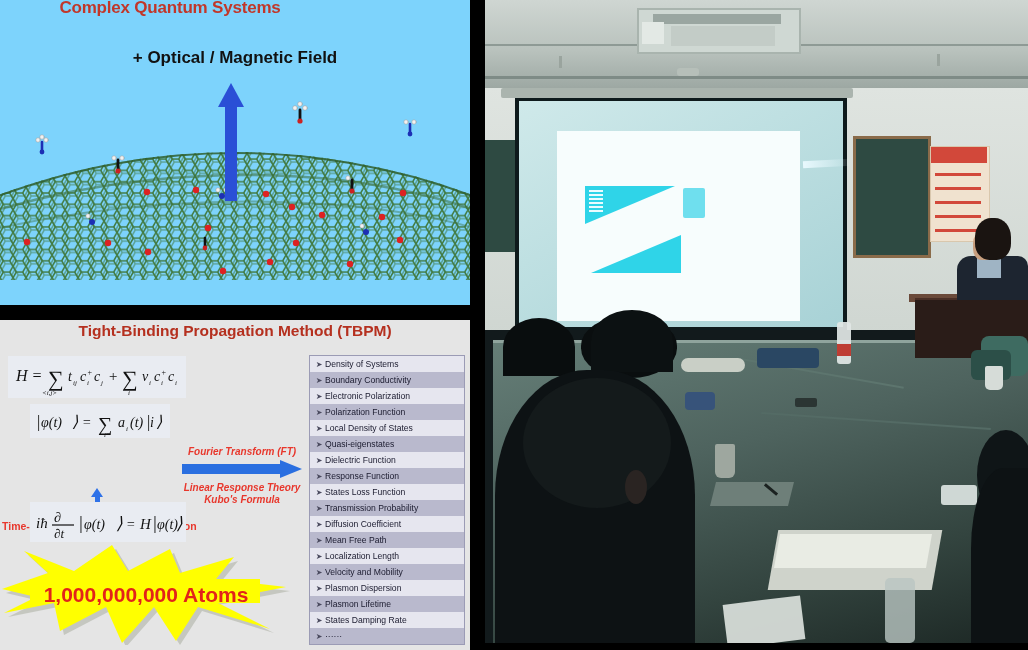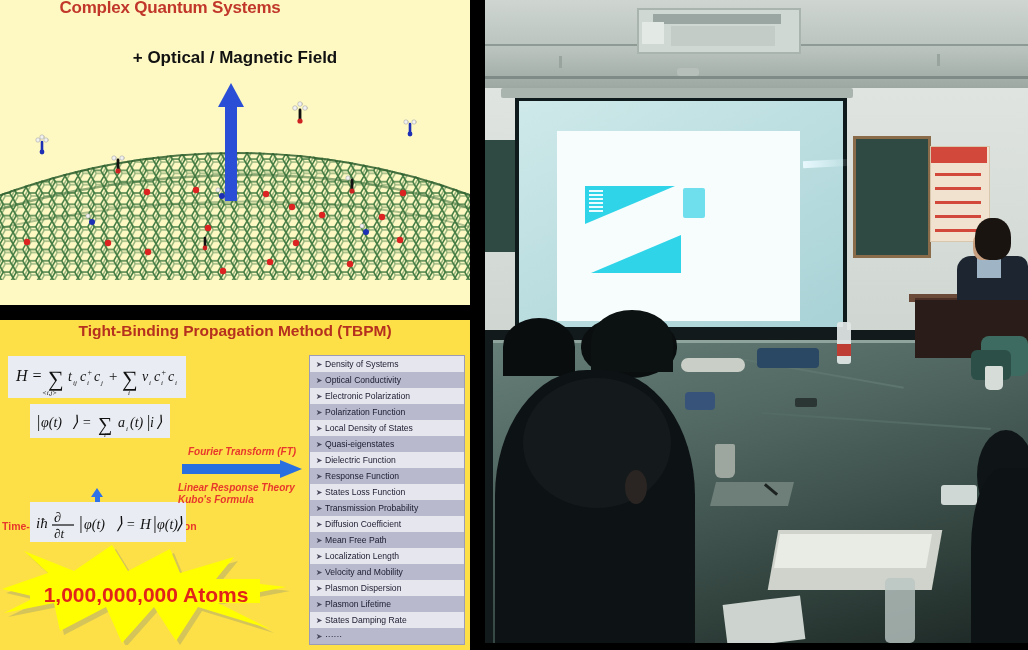--- a/index.html
+++ b/index.html
@@ -1,21 +1,21 @@
 <!DOCTYPE html>
 <html><head>
 <meta charset="utf-8">
 <style>
   html,body{margin:0;padding:0;background:#000;}
   body{width:1028px;height:650px;overflow:hidden;font-family:"Liberation Sans",sans-serif;}
   .stage{position:relative;width:1028px;height:650px;background:#000;}
 
   
-  .panel-top{position:absolute;left:0;top:0;width:470px;height:305px;background:#fef9c3;overflow:hidden;}
-  .panel-bottom{position:absolute;left:0;top:320px;width:470px;height:330px;background:#fde047;overflow:hidden;}
+  .panel-top{position:absolute;left:0;top:0;width:470px;height:305px;background:#7dd3fc;overflow:hidden;}
+  .panel-bottom{position:absolute;left:0;top:320px;width:470px;height:330px;background:#e5e5e5;overflow:hidden;}
 
   .title-cqs{position:absolute;left:0;top:-2px;width:340px;text-align:center;
       color:#c1372a;font-size:17px;font-weight:bold;letter-spacing:-.2px;}
   .sub-field{position:absolute;left:0;top:48px;width:470px;text-align:center;
       color:#111;font-size:17px;font-weight:bold;}
   .sub-grain{position:absolute;left:0;top:283px;width:470px;text-align:center;
       color:#111;font-size:15.5px;font-weight:bold;}
 
   
   .sheet-wrap{position:absolute;left:0;top:80px;width:470px;height:205px;overflow:hidden;}
@@ -46,21 +46,21 @@
 
   .lbl-tdse{position:absolute;left:2px;top:200px;color:#e8372c;font-size:10.5px;font-weight:bold;
       font-family:"Liberation Sans",sans-serif;}
 
   .lbl-ft{position:absolute;left:180px;top:126px;width:124px;text-align:center;
       color:#e8372c;font-size:10px;font-weight:bold;font-style:italic;}
   .arrow-right{position:absolute;left:182px;top:140px;width:120px;height:18px;}
   .arrow-right .s{position:absolute;left:0;top:4px;width:100px;height:10px;background:#2a6fe0;}
   .arrow-right .h{position:absolute;left:98px;top:0;width:0;height:0;
       border-top:9px solid transparent;border-bottom:9px solid transparent;border-left:22px solid #2a6fe0;}
-  .lbl-lrt{position:absolute;left:178px;top:162px;width:128px;text-align:left;
+  .lbl-lrt{position:absolute;left:178px;top:162px;width:128px;text-align:center;
       color:#e8372c;font-size:10px;font-weight:bold;font-style:italic;line-height:12px;}
 
   
   .burst{position:absolute;left:2px;top:225px;width:290px;height:100px;}
   .burst-label{position:absolute;left:30px;top:38px;width:228px;text-align:center;
       color:#e2231a;font-size:21px;font-weight:bold;z-index:3;}
 
   
   .qlist{position:absolute;left:309px;top:355px;width:156px;
       border:1px solid #9b9bb5;background:#fff;box-sizing:border-box;}
@@ -349,21 +349,21 @@
     </div>
   </div>
 
   <div class="qlist">
       <div class="qrow odd">
         <span class="qbul">➤</span>
         <span>Density of Systems</span>
       </div>
       <div class="qrow even">
         <span class="qbul">➤</span>
-        <span>Optical Conductivity</span>
+        <span>Boundary Conductivity</span>
       </div>
       <div class="qrow odd">
         <span class="qbul">➤</span>
         <span>Electronic Polarization</span>
       </div>
       <div class="qrow even">
         <span class="qbul">➤</span>
         <span>Polarization Function</span>
       </div>
       <div class="qrow odd">

